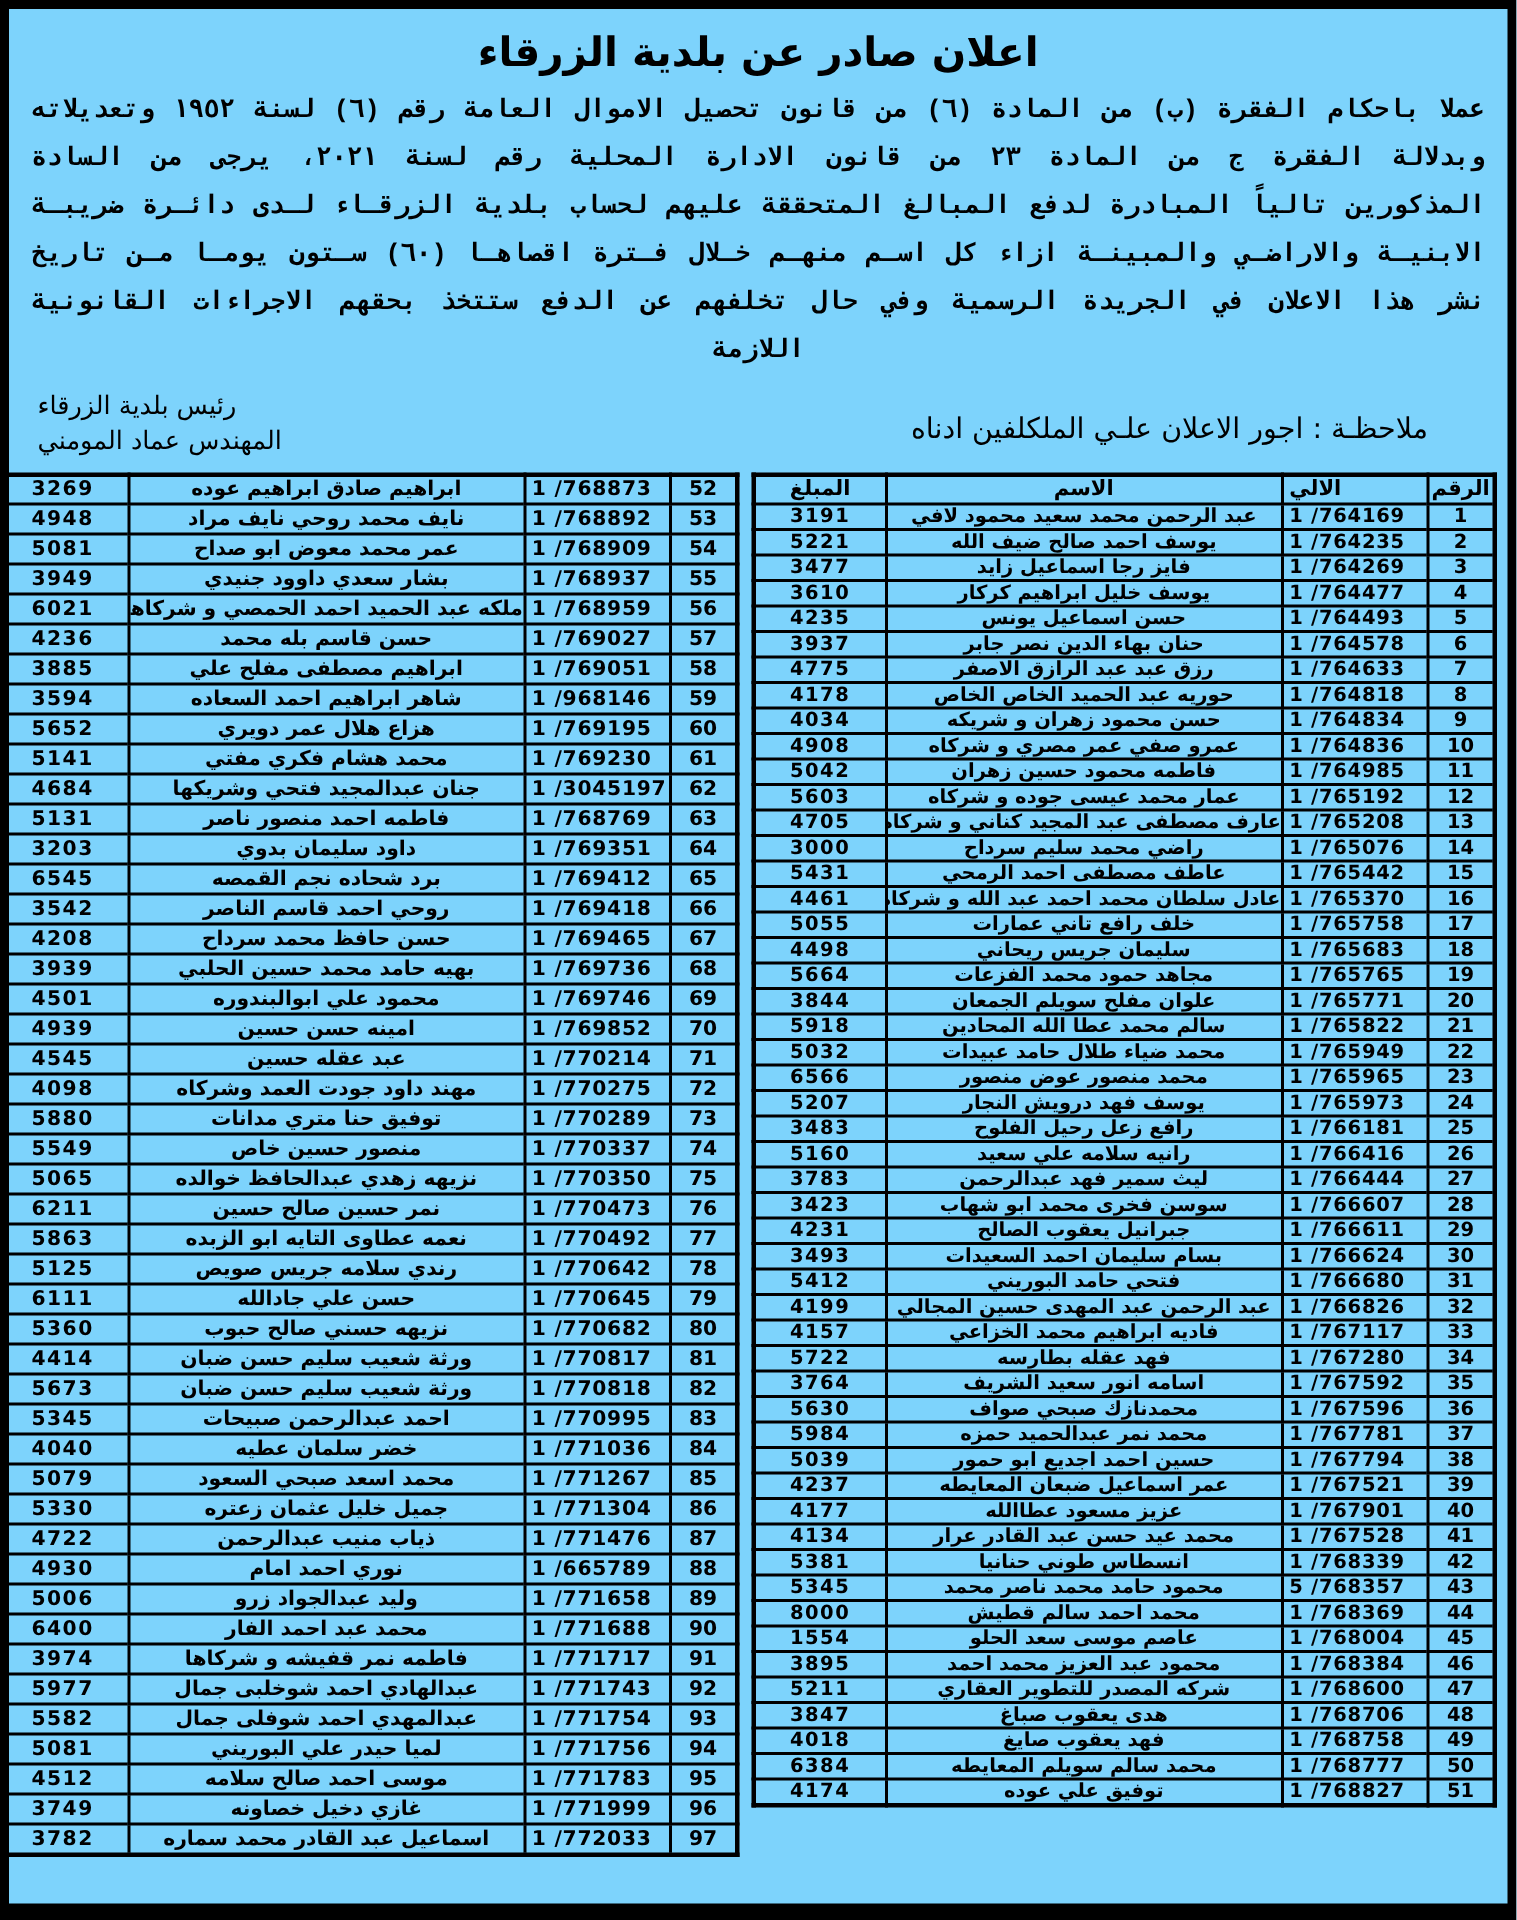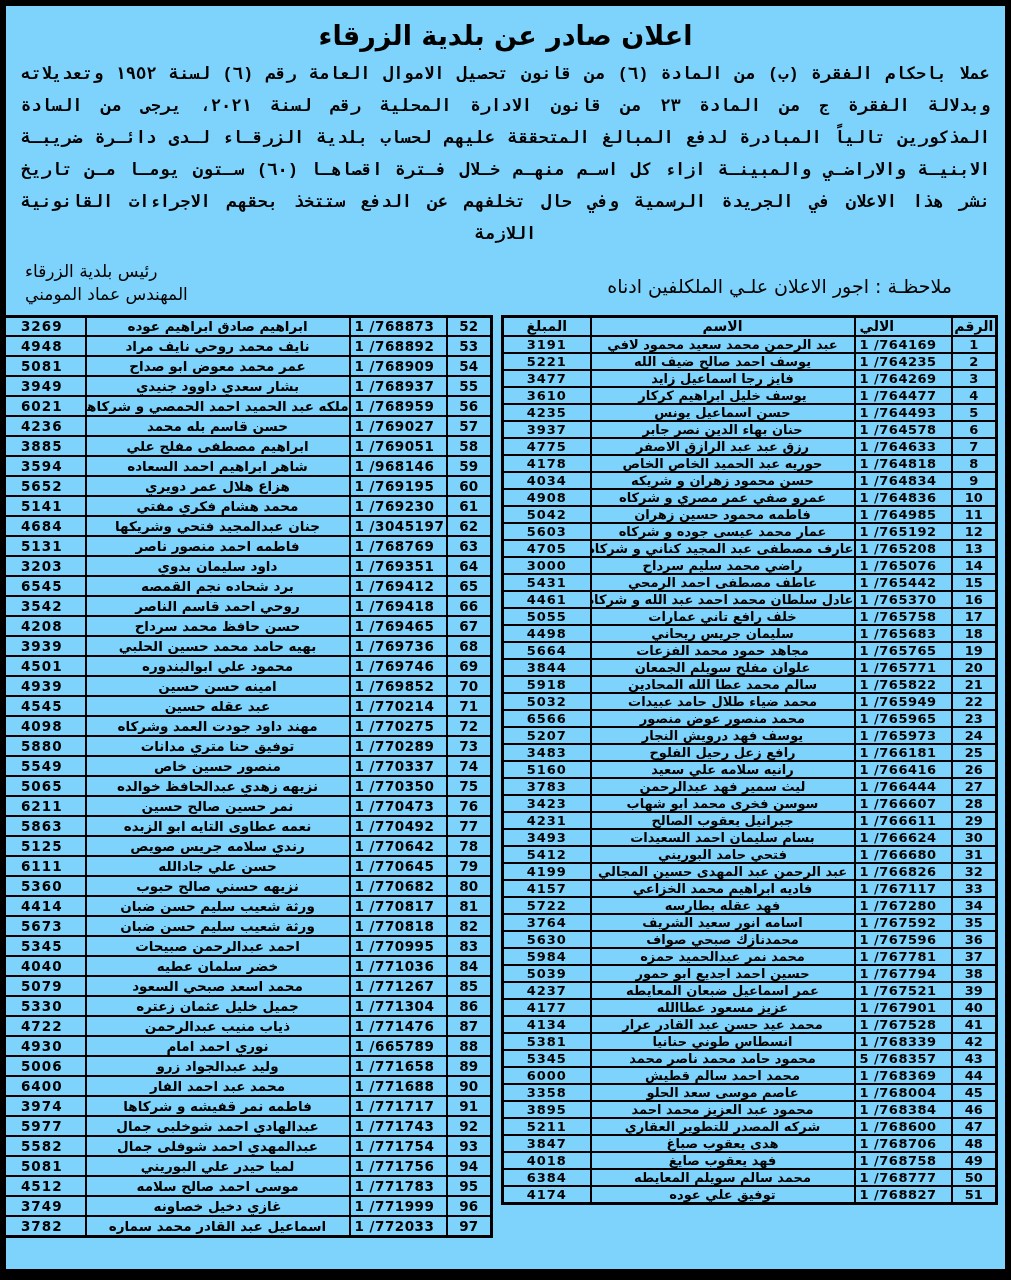--- a/index.html
+++ b/index.html
@@ -333,27 +333,27 @@
           <tr>
             <td class="c-seq">43</td>
             <td class="c-auto">5 /768357</td>
             <td class="c-name">محمود حامد محمد ناصر محمد</td>
             <td class="c-amount">5345</td>
           </tr>
           <tr>
             <td class="c-seq">44</td>
             <td class="c-auto">1 /768369</td>
             <td class="c-name">محمد احمد سالم قطيش</td>
-            <td class="c-amount">6000</td>
+            <td class="c-amount">8000</td>
           </tr>
           <tr>
             <td class="c-seq">45</td>
             <td class="c-auto">1 /768004</td>
             <td class="c-name">عاصم موسى سعد الحلو</td>
-            <td class="c-amount">3358</td>
+            <td class="c-amount">1554</td>
           </tr>
           <tr>
             <td class="c-seq">46</td>
             <td class="c-auto">1 /768384</td>
             <td class="c-name">محمود عبد العزيز محمد احمد</td>
             <td class="c-amount">3895</td>
           </tr>
           <tr>
             <td class="c-seq">47</td>
             <td class="c-auto">1 /768600</td>

